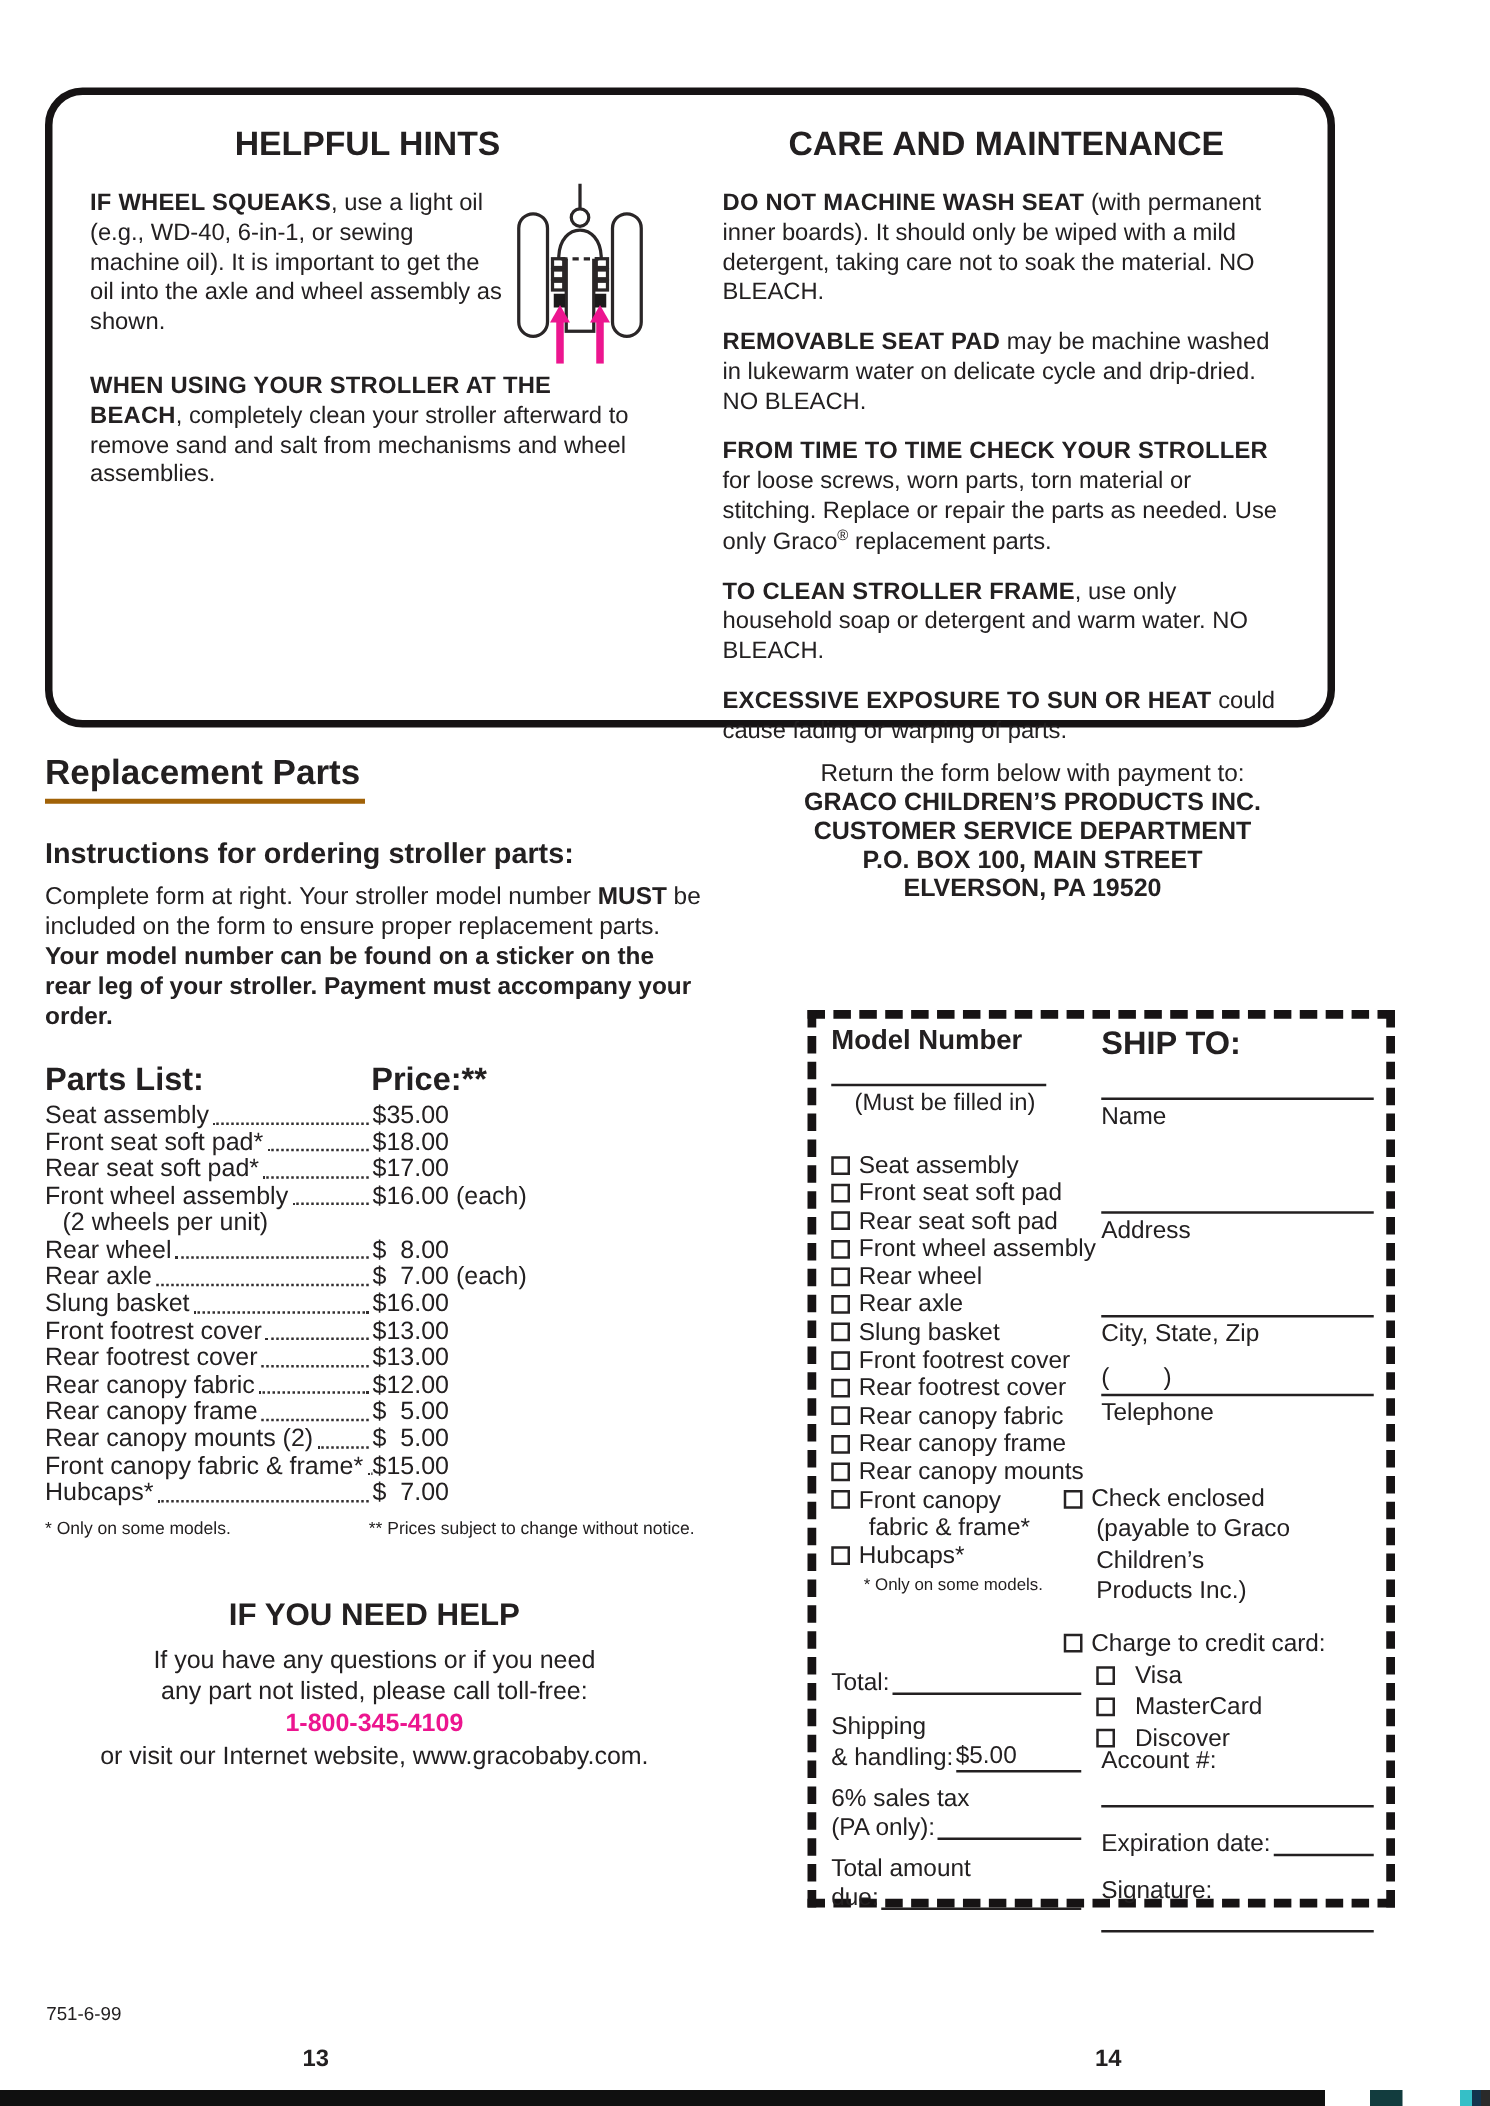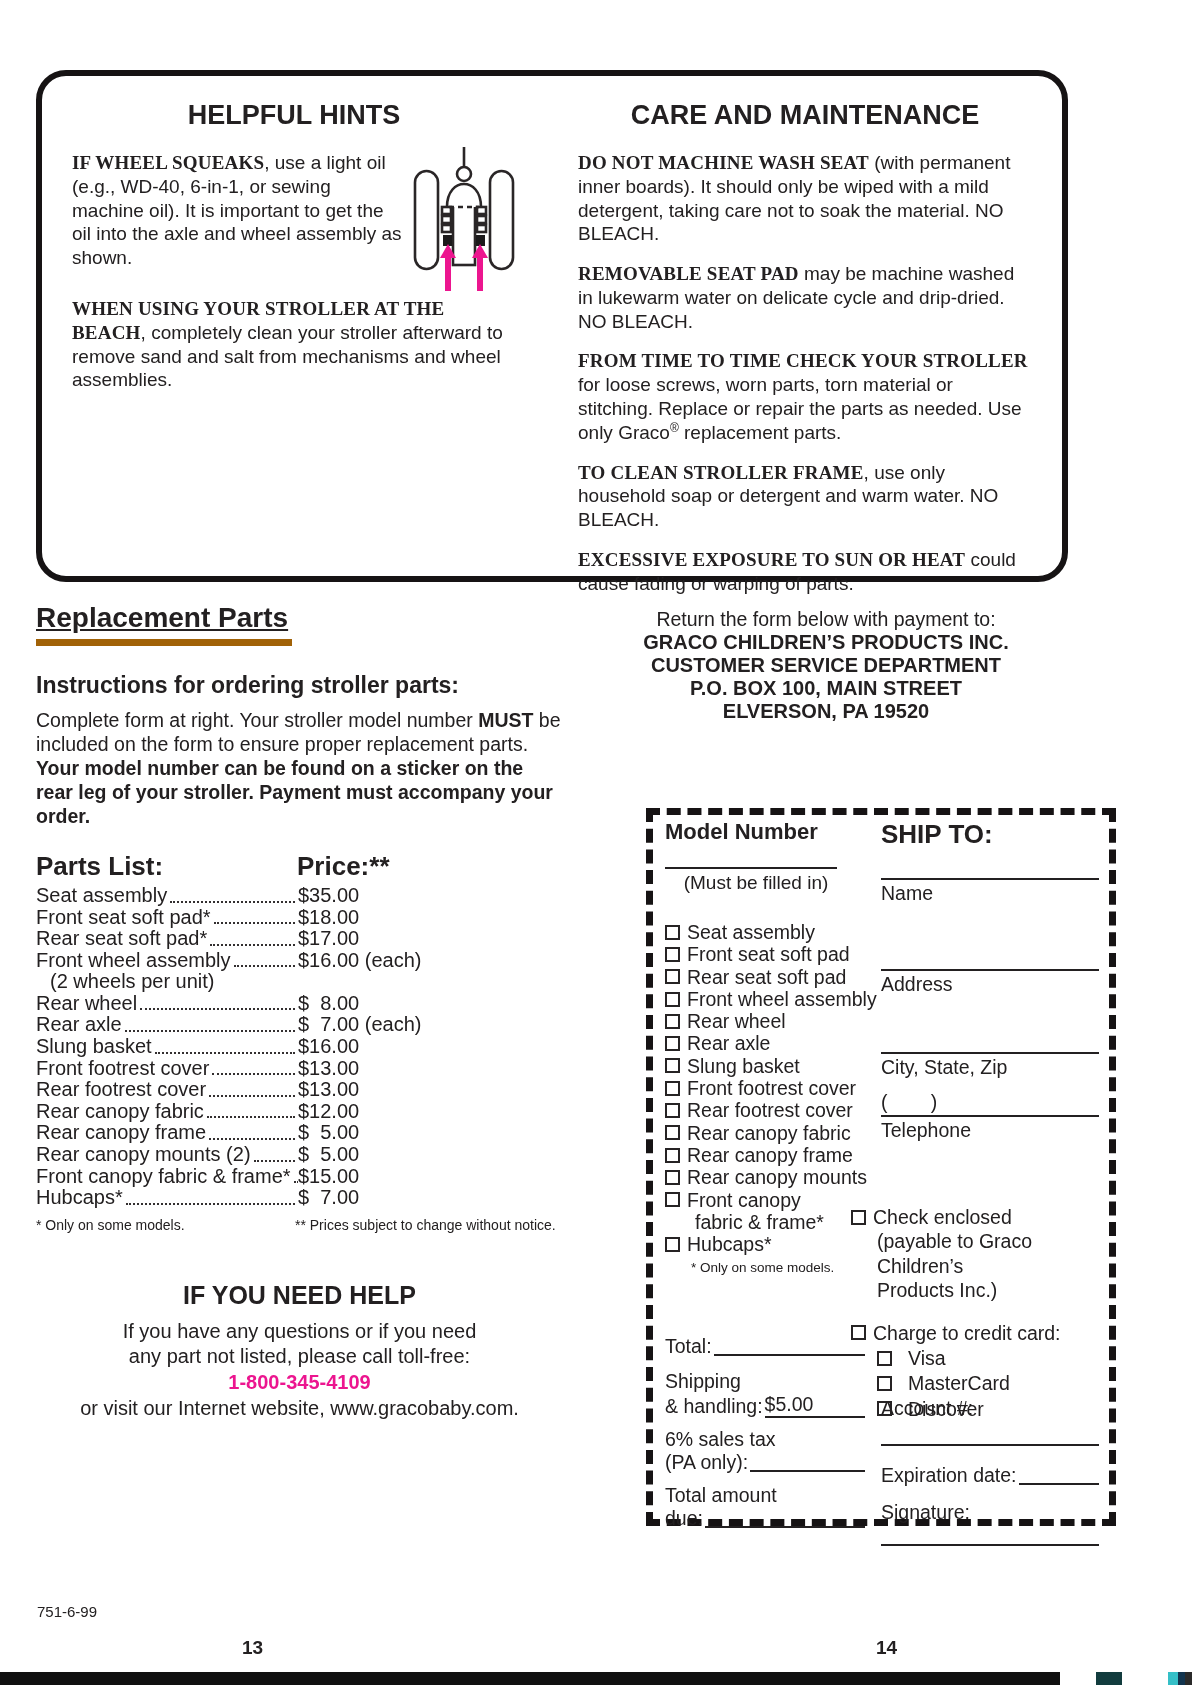--- a/index.html
+++ b/index.html
@@ -12,30 +12,30 @@
 
   
   .hints-box {
     position:absolute; left:36px; top:70px; width:1032px; height:512px;
     border:6px solid #161314; border-radius:30px; display:flex;
   }
   .hb-left  { width:530px; padding:20px 56px 0 30px; }
   .hb-right { flex:1; padding:20px 30px 0 6px; }
   .panel-title { font-size:27px; font-weight:bold; text-align:center; margin:4px 0 20px; }
   .body-p { font-size:19px; line-height:1.25; margin:0 0 16px; }
-  .body-p b { letter-spacing:0.2px;font-family:Liberation Serif, serif; }
+  .body-p b { letter-spacing:0.2px; }
   .fig { float:right; width:104px; height:146px; margin:-6px 0 6px 10px; }
   .clear { clear:both; }
   sup { font-size:12px; }
 
   
   .left-lower { position:absolute; left:36px; top:602px; width:527px; }
   .rp-title {
     display:inline-block; font-size:28px; font-weight:bold;
-    border-bottom:7px solid #a16207; padding:0 4px 5px 0; margin-bottom:26px;text-decoration:underline;
+    border-bottom:4px solid #a16207; padding:0 4px 5px 0; margin-bottom:26px;
   }
   .instr-title { font-size:23px; font-weight:bold; margin-bottom:10px; }
   .instr { font-size:19.5px; line-height:1.23; margin-bottom:22px; }
 
   .parts-header { position:relative; font-size:26px; font-weight:bold; height:34px; }
   .ph-price { position:absolute; left:261px; top:0; }
   .part-row { font-size:20px; line-height:21.6px; }
   .part-line { display:flex; align-items:flex-end; }
   .part-left { display:flex; flex:0 0 262px; overflow:hidden; align-items:flex-end; }
   .part-name { white-space:nowrap; }
@@ -76,21 +76,21 @@
   .fl-label { white-space:nowrap; }
   .fl-line { flex:1; border-bottom:2.4px solid #232021; margin:0 0 2px 2px; min-width:20px; height:20px; }
   .fl-line.value { text-align:left; height:auto; margin-bottom:0; padding-right:2px; }
   .mt12 { margin-top:12px; } .mt10 { margin-top:10px; }
 
   .f-shipto { left:228px; top:4px; width:218px; font-size:19.5px; }
   .ship-title { font-size:26px; font-weight:bold; }
   .field-line { border-bottom:2.3px solid #232021; height:24px; }
   .field-label { margin-top:2px; }
 
-  .f-payment { left:198px; top:390px; width:260px; font-size:19.5px; line-height:1.25; }
+  .f-payment { left:198px; top:372px; width:260px; font-size:19.5px; line-height:1.25; }
   .pay-row { display:flex; align-items:center; gap:7px; }
   .pay-sub { margin-left:26px; }
   .cards { margin-left:26px; }
   .cards .pay-row { margin-top:1px;gap:16px; }
   .charge { margin-top:18px; }
 
   .f-account { left:228px; top:582px; width:218px; font-size:19.5px; }
   .acct-line { border-bottom:2.4px solid #232021; height:26px; }
   .exp-row { display:flex; align-items:flex-end; margin-top:18px; }
   .sig-label { margin-top:14px; }

